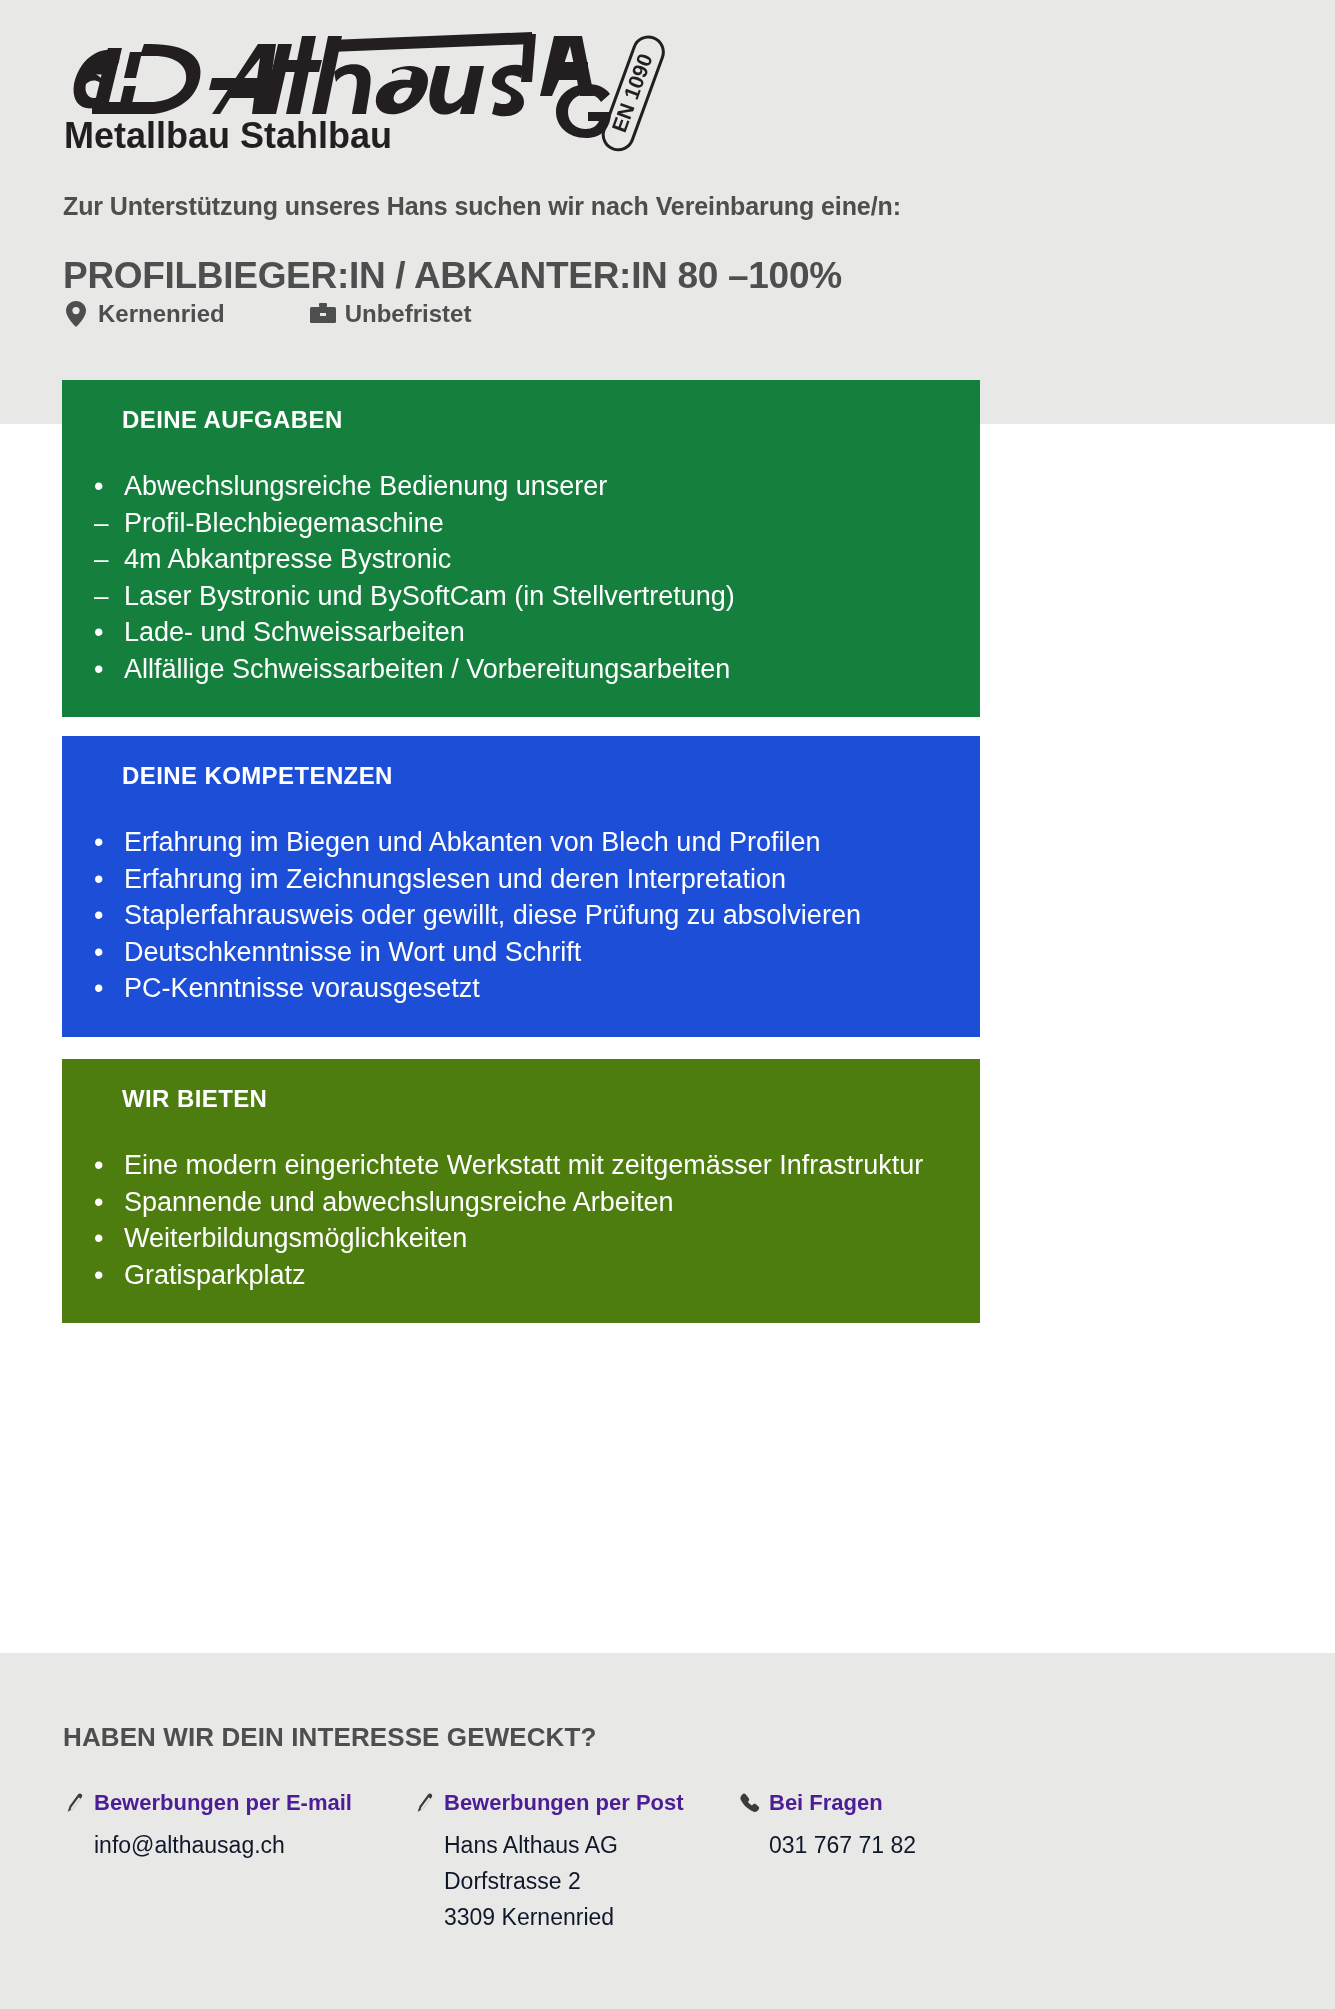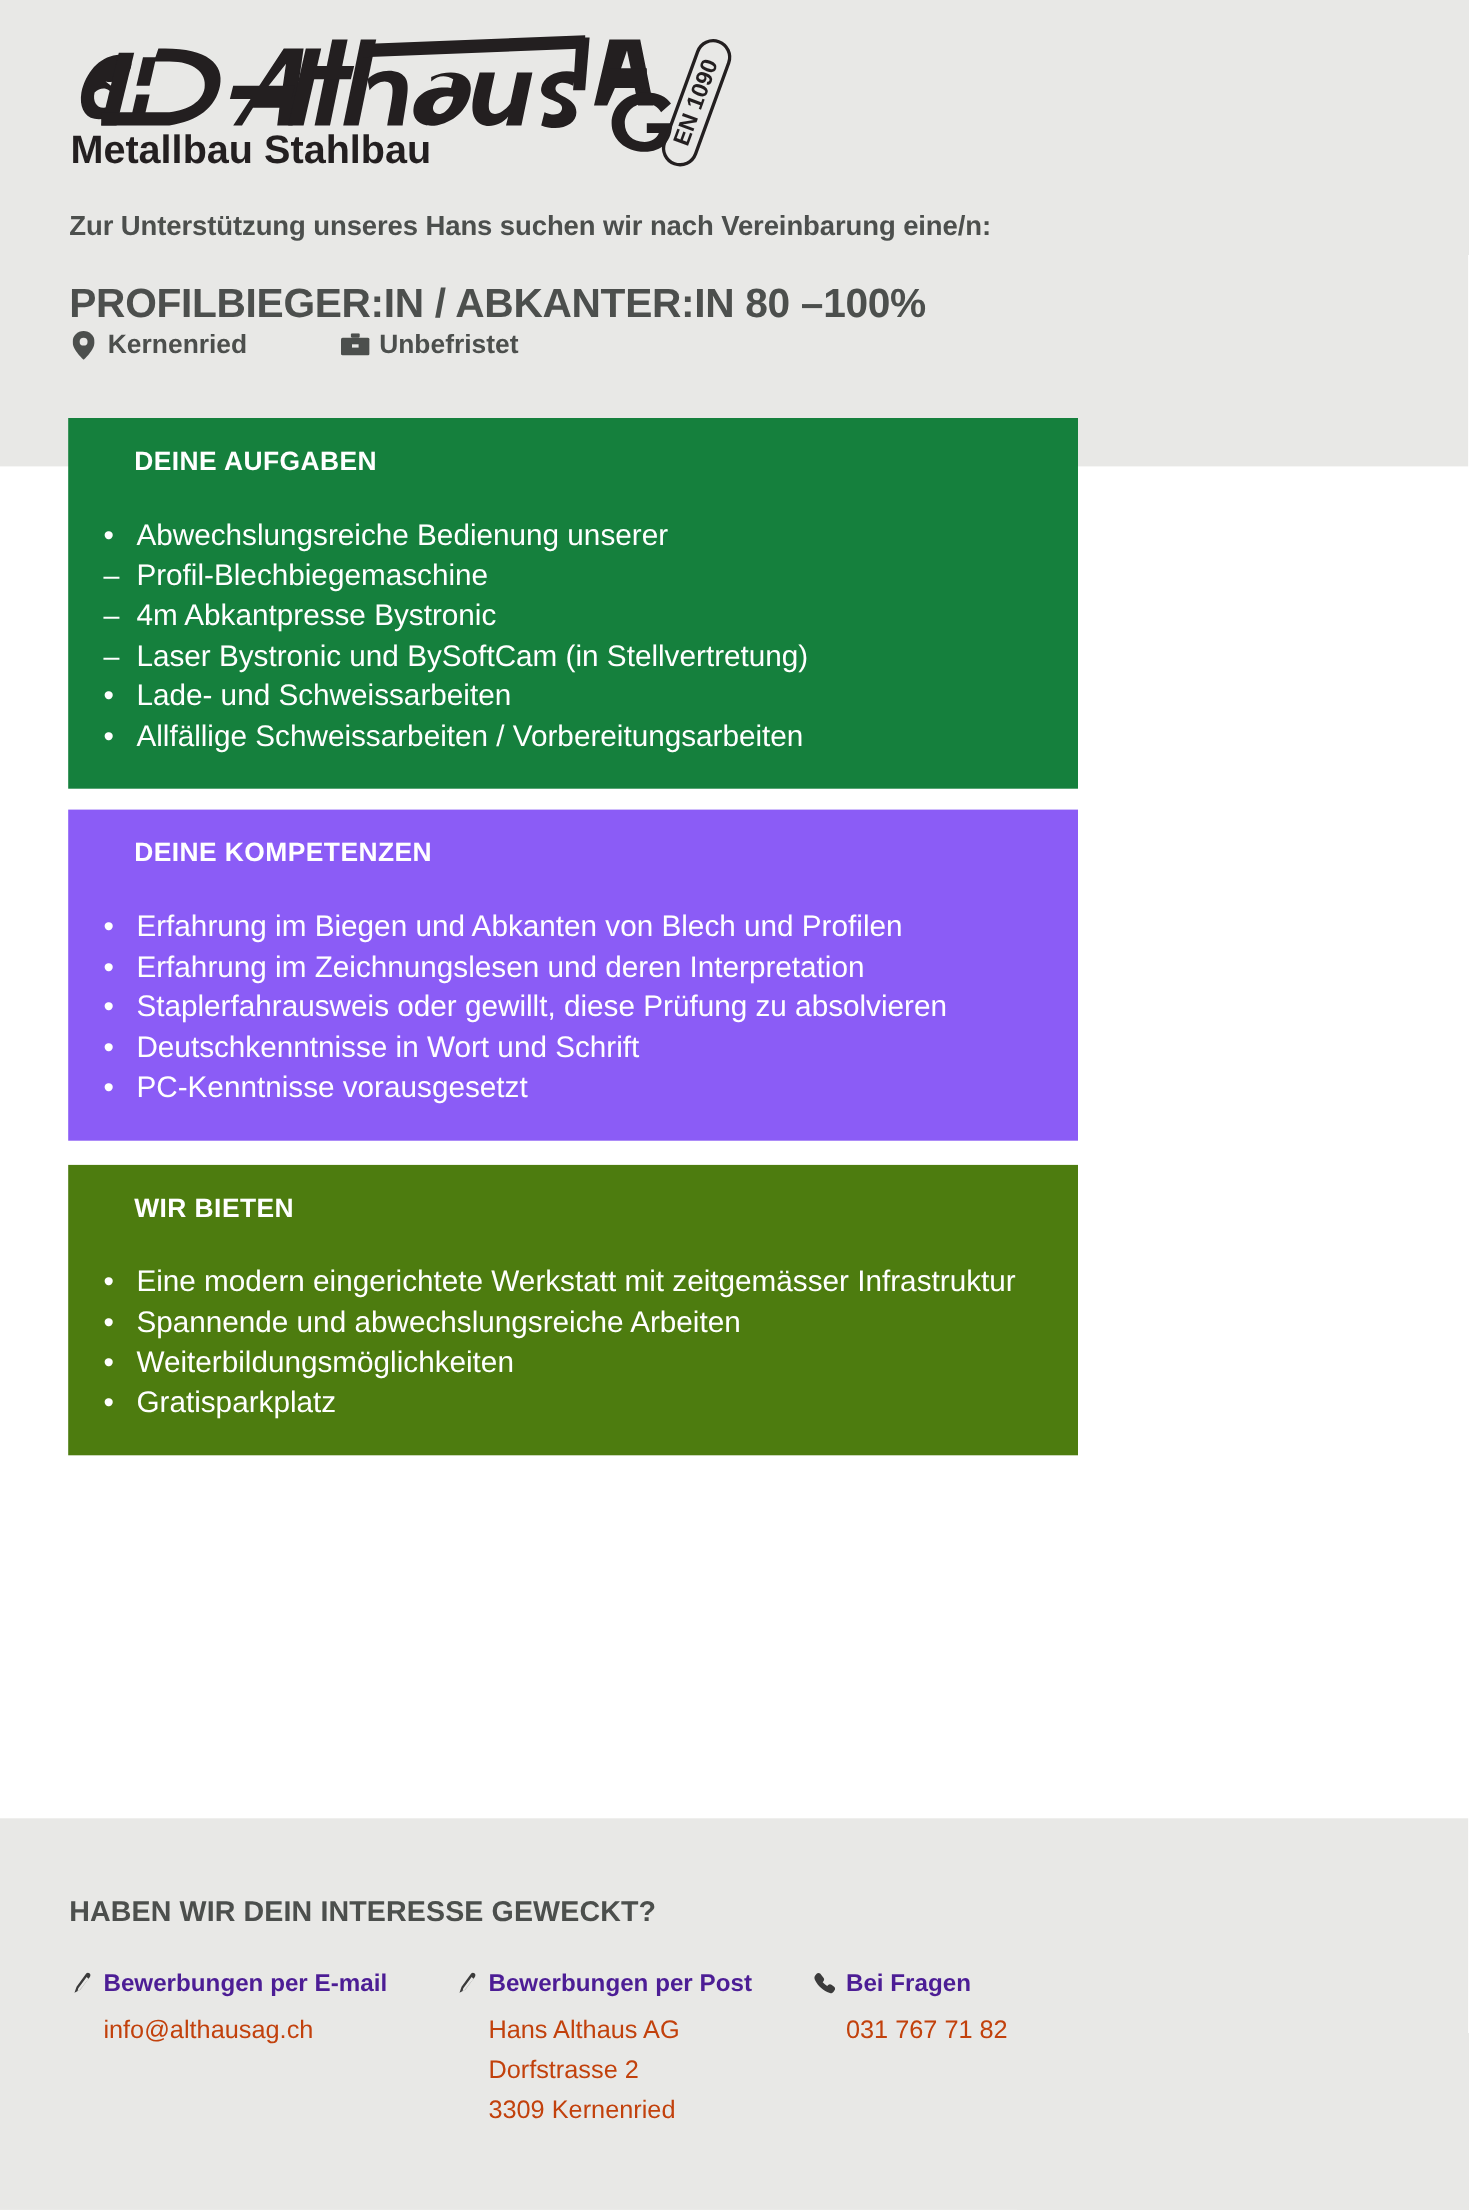--- a/index.html
+++ b/index.html
@@ -102,21 +102,21 @@
   
   .panel {
     position: absolute;
     left: 62px;
     width: 918px;
     box-sizing: border-box;
     padding: 26px 32px 30px 32px;
     color: #ffffff;
   }
   .panel-aufgaben   { top: 380px;  background: #15803d; }
-  .panel-kompetenzen{ top: 736px;  background: #8b5cf6; }
+  .panel-kompetenzen{ top: 736px;  background: #1d4ed8; }
   .panel-bieten     { top: 1059px; background: #4d7c0f; }
 
   .panel-title {
     font-size: 24px;
     font-weight: bold;
     letter-spacing: 0.4px;
     margin: 0 0 34px 28px;
   }
   .panel-list {
     list-style: none;
@@ -176,21 +176,21 @@
     width: 24px;
     height: 24px;
     margin-right: 7px;
   }
   .contact-head .c-icon svg { display: block; fill: #3b3b3b; }
   .contact-body {
     margin-left: 31px;
     margin-top: 11px;
     font-size: 23px;
     line-height: 36px;
-    color: #c2410c;
+    color: #0f172a;
     white-space: nowrap;
   }
 </style>
 </head>
 <body>
 
 <div id="page">
 
   <div class="band-top"></div>
   <div class="band-bottom"></div>

